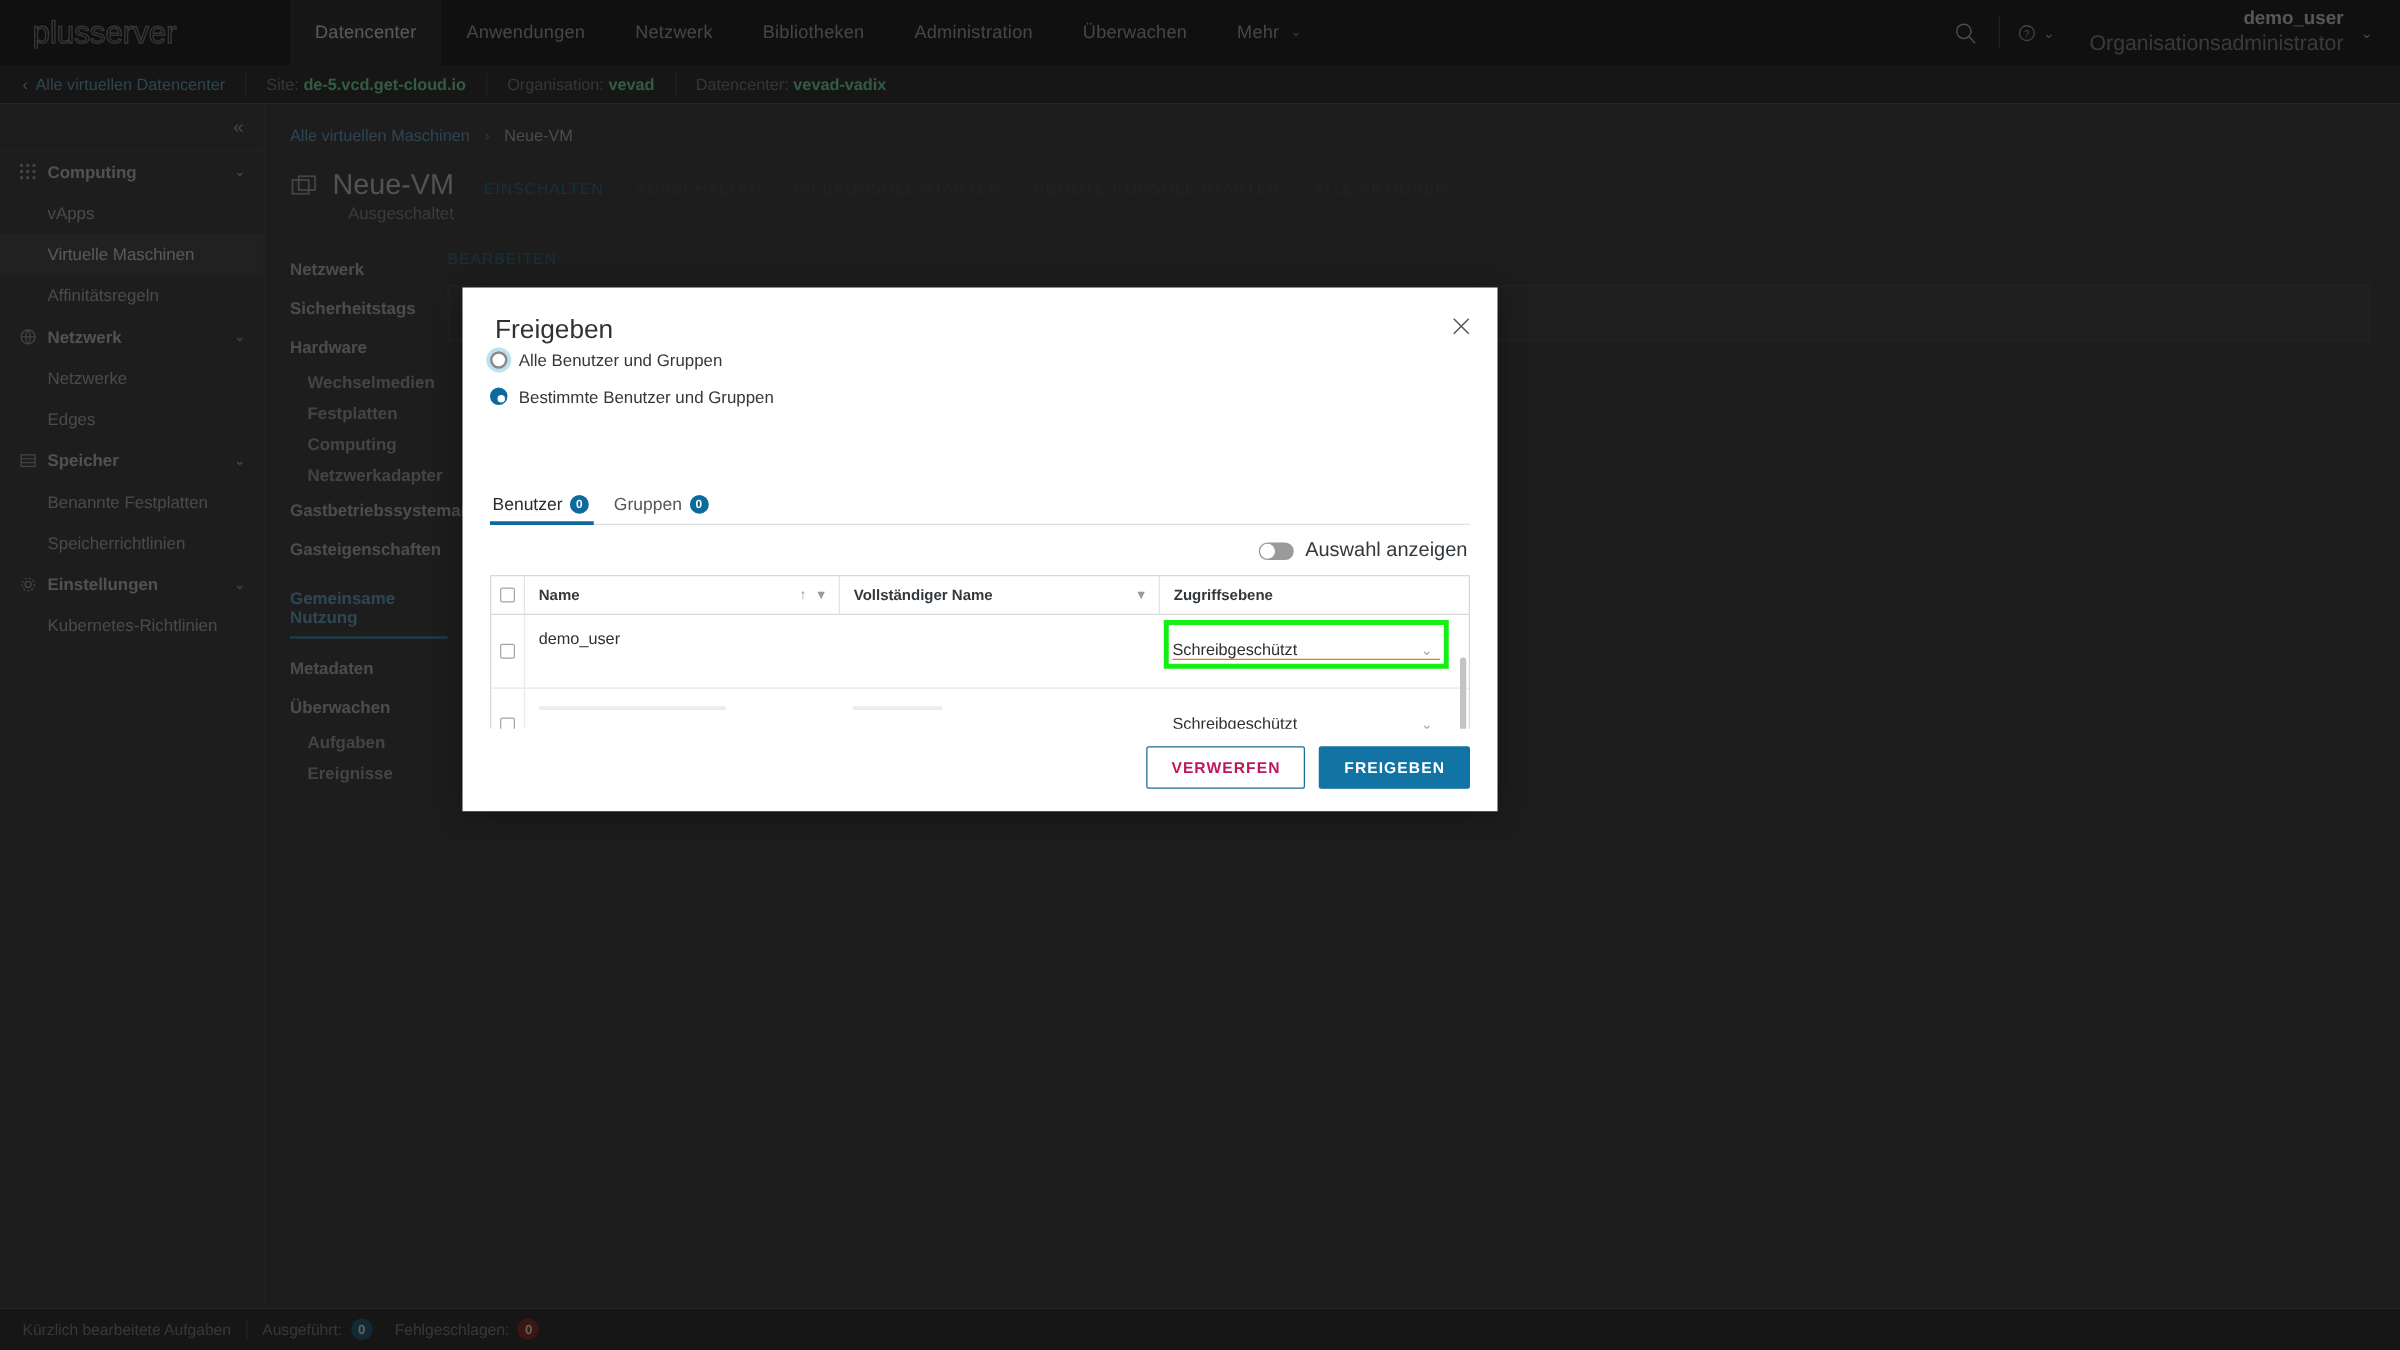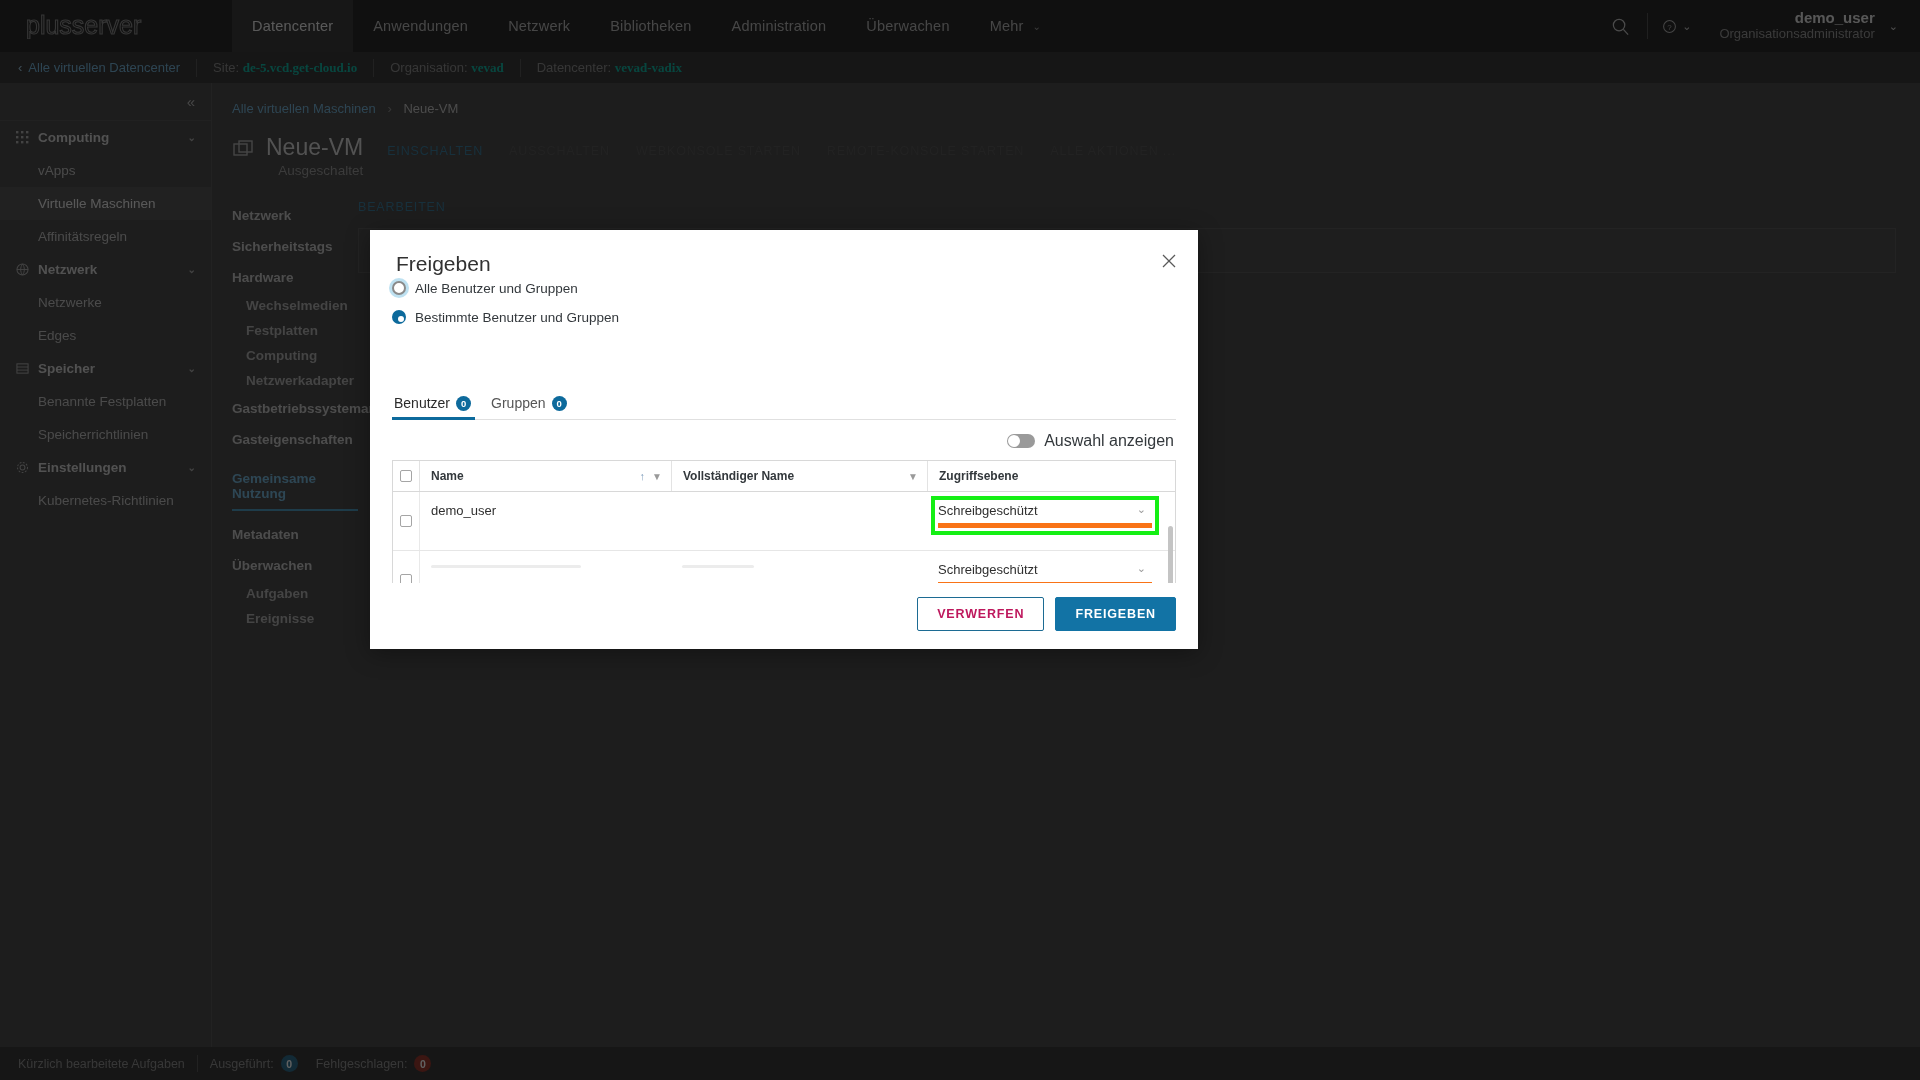--- a/index.html
+++ b/index.html
@@ -49,34 +49,34 @@
   .nav-sep { width: 1px; height: 26px; background: #555; margin: 0 4px; }
   .help-btn {
     display: flex; align-items: center; gap: 5px; padding: 0 10px;
     height: 52px; cursor: pointer;
   }
   .user-box {
     display: flex; flex-direction: column; align-items: flex-end;
     padding: 0 10px 0 18px; cursor: pointer; justify-content: center; height: 52px;
   }
   .user-name { font-size: 15px; color: #e4e4e4; font-weight: 600; line-height: 1.15; }
-  .user-role { font-size: 13px; color: #9a9a9a; line-height: 1.3; }
+  .user-role { font-size: 17px; color: #9a9a9a; line-height: 1.3; }
   .user-caret { display: flex; align-items: center; color: #cfcfcf; font-size: 11px; padding-left: 4px; }
 
   
   .crumbbar {
     position: absolute; left: 0; top: 52px; width: 1920px; height: 31px;
     background: #3b3b3b; display: flex; align-items: center;
     padding-left: 18px; font-size: 13px;
   }
   .crumb-back { color: #9fc6dd; font-size: 13px; margin-right: 6px; }
   .crumb-link { color: #76b4d8; cursor: pointer; }
   .crumb-div { width: 1px; height: 18px; background: #575757; margin: 0 16px; }
   .crumb-txt { color: #8e8e8e; }
-  .crumb-txt b { color: #14b8a6; font-weight: 600; font-family: Liberation Serif, serif; }
+  .crumb-txt b { color: #86efac; font-weight: 600; }
 
   
   .sidebar {
     position: absolute; left: 0; top: 83px; width: 212px; bottom: 33px;
     background: #4c4c4c; border-right: 1px solid #5a5a5a;
   }
   .sb-collapse {
     height: 38px; display: flex; align-items: center; justify-content: flex-end;
     padding-right: 16px; color: #b9b9b9; font-size: 15px; cursor: pointer;
     border-bottom: 1px solid #585858;
@@ -227,22 +227,22 @@
     display: flex; align-items: flex-start; height: 59px;
     border-bottom: 1px solid #e6e6e6; font-size: 13px; color: #2f2f2f;
   }
   .td-check { width: 30px; display: flex; align-items: center; justify-content: center; height: 100%; }
   .td { padding: 11px 0 0 11px; border-left: 1px solid #e9e9e9; height: 100%; flex: none; }
   .td.nb { border-left: none; }
 
   .skel { height: 3px; background: #ececec; border-radius: 2px; margin-top: 3px; }
 
   .select {
-    position: relative; display: flex; align-items: flex-start;
-    width: 214px; height: 25px; border-bottom: 5px solid #f97316;
+    position: relative; display: flex; align-items: flex-end;
+    width: 214px; height: 25px; border-bottom: 1px solid #f97316;
     font-size: 13px; color: #2f2f2f; cursor: pointer;
   }
   .select .chev { position: absolute; right: 6px; color: #9a9a9a; font-size: 11px; }
   .select-hl {
     outline: 4px solid #15ef15; outline-offset: 3px;
   }
 
   .vscroll {
     position: absolute; right: 2px; top: 34px; width: 5px; height: 96px;
     background: #c4c4c4; border-radius: 3px; cursor: pointer;

